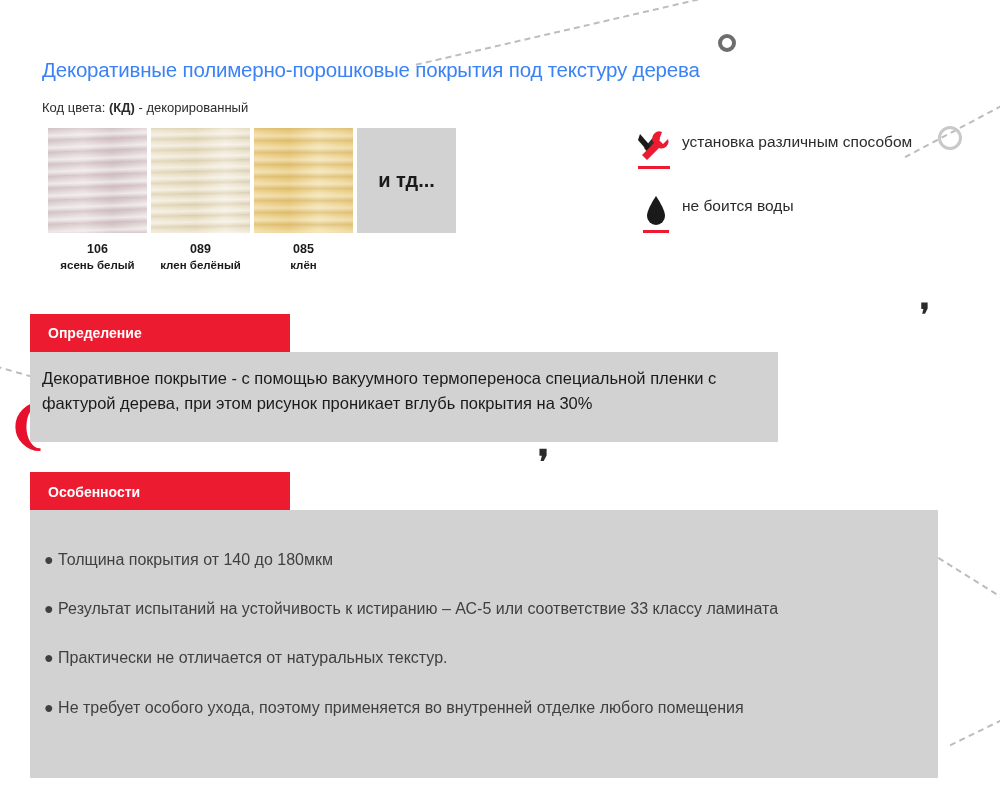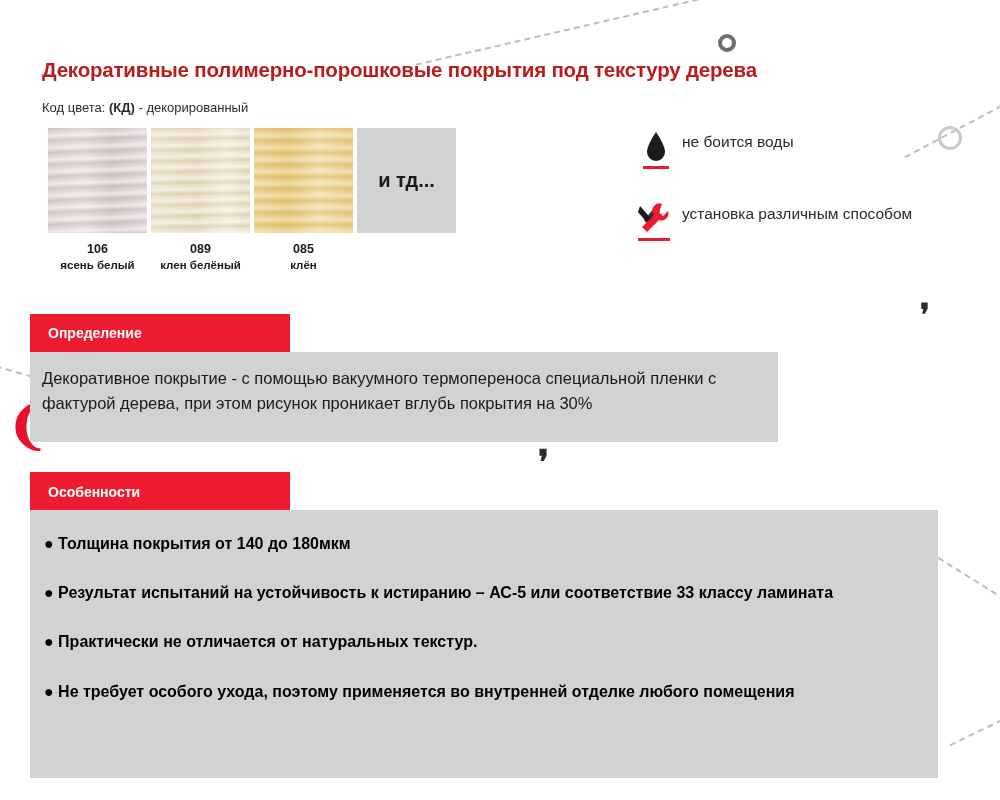--- a/index.html
+++ b/index.html
@@ -51,23 +51,23 @@
     font-weight: bold;
     line-height: 1;
   }
 
   
   .title {
     position: absolute;
     left: 42px;
     top: 58px;
     font-size: 20.5px;
-    font-weight: bold;
+    font-weight: normal;
     letter-spacing: -0.2px;
-    color: #b91c1c;
+    color: #3b82f6;
     white-space: nowrap;
   }
   .subtitle {
     position: absolute;
     left: 42px;
     top: 100px;
     font-size: 13px;
     color: #2b2b2b;
   }
   .subtitle b { font-weight: bold; }
@@ -199,23 +199,23 @@
     line-height: 1.5;
     color: #1a1a1a;
   }
   #panel-features {
     left: 30px; top: 510px; width: 908px; height: 268px;
     padding: 22px 22px 0 14px;
   }
   .bullet {
     font-size: 16px;
     line-height: 1.45;
-    color: #000000;
-    font-weight: bold;
-    margin: 0 0 26px 0;
+    color: #404040;
+    font-weight: normal;
+    margin: 16px 0 26px 0;
   }
   .bullet.last { margin-bottom: 0; }
 </style>
 </head>
 <body>
 
 <div class="page">
 
   <div class="deco dash-line" style="left:412px; top:30px; width:300px; transform:rotate(-13deg);"></div>
   <div class="deco dot-ring" style="left:718px; top:34px; width:10px; height:10px;"></div>
@@ -251,40 +251,40 @@
     </div>
     <div class="swatch-col">
       <div class="swatch sw-more">и тд...</div>
     </div>
   </div>
 
   <div class="features">
 
     <div class="feature">
       <div class="ico">
-        <svg width="30" height="54" viewBox="0 0 30 54">
-          <path d="M15 4 C15 4 6 17 6 24 a9 9 0 0 0 18 0 C24 17 15 4 15 4 Z" fill="#1a1a1a"></path>
-          <rect x="2" y="38" width="26" height="3" fill="#ed1b2f"></rect>
-        </svg>
-      </div>
-      <div class="ftext">не боится воды</div>
-    </div>
-
-    <div class="feature">
-      <div class="ico">
         <svg width="40" height="46" viewBox="0 0 40 46">
           <path d="M4 6 L18 22 L14 26 L2 12 Z" fill="#1a1a1a"></path>
           <path d="M20 6 L8 20 L12 25 L24 11 Z" fill="#1a1a1a" opacity="0.9"></path>
           <path d="M26 4 a7 7 0 0 0 -8 11 L6 27 l5 5 12-12 a7 7 0 0 0 9-9 l-5 5 -4-4 z" fill="#ed1b2f"></path>
           <rect x="2" y="38" width="32" height="3" fill="#ed1b2f"></rect>
         </svg>
       </div>
       <div class="ftext">установка различным способом</div>
     </div>
 
+    <div class="feature">
+      <div class="ico">
+        <svg width="30" height="54" viewBox="0 0 30 54">
+          <path d="M15 4 C15 4 6 17 6 24 a9 9 0 0 0 18 0 C24 17 15 4 15 4 Z" fill="#1a1a1a"></path>
+          <rect x="2" y="38" width="26" height="3" fill="#ed1b2f"></rect>
+        </svg>
+      </div>
+      <div class="ftext">не боится воды</div>
+    </div>
+
 
   </div>
 
   <div class="banner" id="banner-definition">Определение</div>
   <div class="panel" id="panel-definition">
     <p>Декоративное покрытие - с помощью вакуумного термопереноса специальной пленки с фактурой дерева, при этом рисунок проникает вглубь покрытия на 30%</p>
   </div>
 
   <div class="banner" id="banner-features">Особенности</div>
   <div class="panel" id="panel-features">

